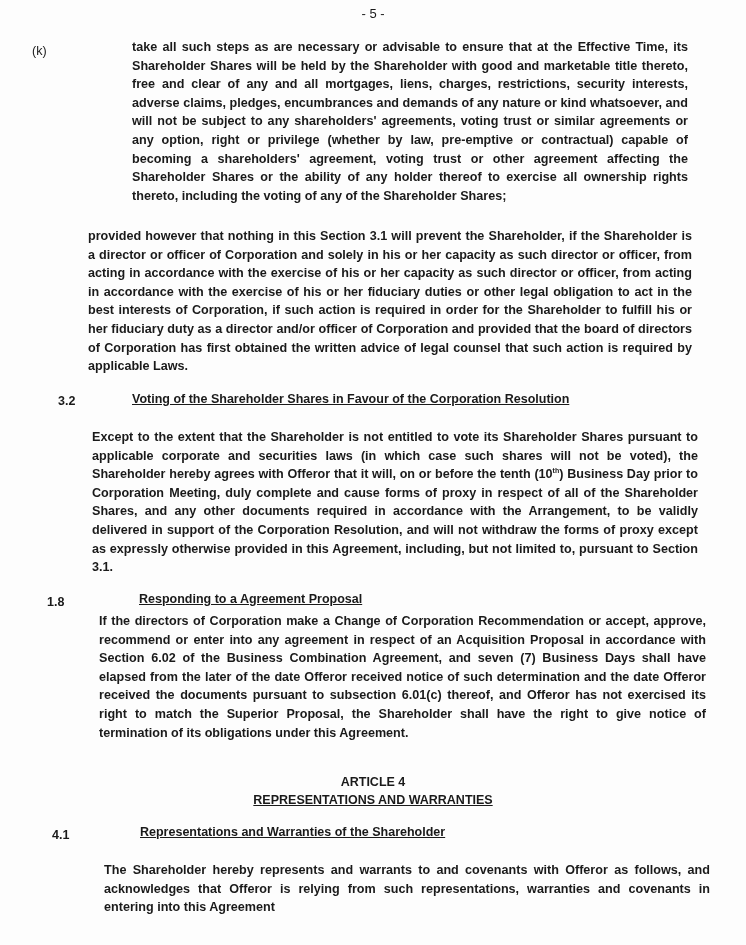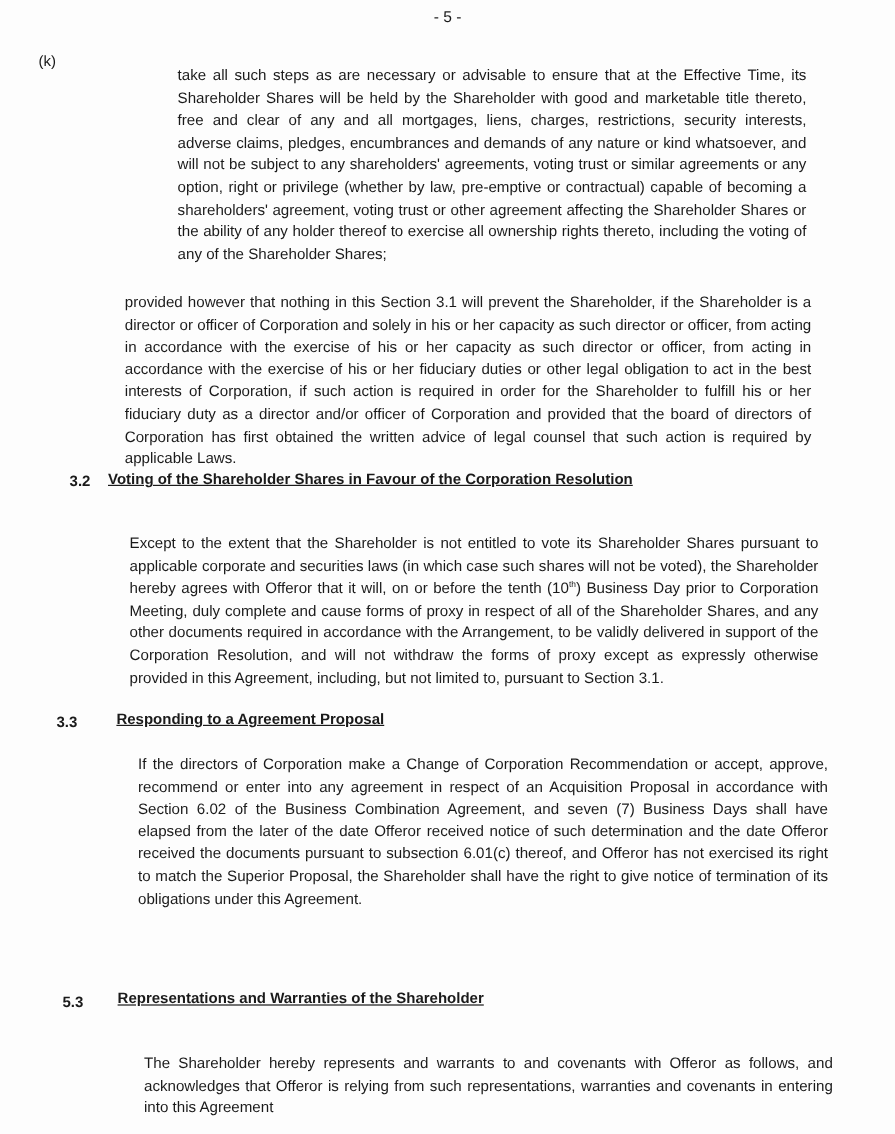--- a/index.html
+++ b/index.html
@@ -4,23 +4,23 @@
 <style>
   html, body { margin: 0; padding: 0; background: #fdfdfd; }
   body {
     width: 746px; height: 945px; overflow: hidden; position: relative;
     font-family: "Liberation Sans", sans-serif; color: #1a1a1a;
     font-size: 12.6px;
   }
   .page-num { position: absolute; top: 6px; left: 0; width: 746px; text-align: center; font-size: 13px; }
   .item-label { position: absolute; left: 32px; top: 44px; font-size: 12.5px; }
   .block { position: absolute; text-align: justify; line-height: 18.6px; }
-  .block p { margin: 16px; }
+  .block p { margin: 0; font-weight: bold; }
   .sec-num { position: absolute; font-weight: bold; font-size: 12.5px; }
-  .sec-title { position: absolute; font-weight: bold; text-decoration: underline; font-size: 12.5px; }
+  .sec-title { position: absolute; font-weight: bold; text-decoration: underline; font-size: 12.5px; margin-left: 42px; }
   .article { position: absolute; left: 0; width: 746px; text-align: center; font-weight: bold; font-size: 12.5px; line-height: 18px; }
   .article .u { text-decoration: underline; }
   sup { font-size: 7px; line-height: 0; }
 </style>
 </head>
 <body>
 
 <div class="page-num">- 5 -</div>
 
 <div class="item-label">(k)</div>
@@ -31,26 +31,28 @@
 <div class="block" style="left:88px; top:227px; width:604px;">
   <p>provided however that nothing in this Section 3.1 will prevent the Shareholder, if the Shareholder is a director or officer of Corporation and solely in his or her capacity as such director or officer, from acting in accordance with the exercise of his or her capacity as such director or officer, from acting in accordance with the exercise of his or her fiduciary duties or other legal obligation to act in the best interests of Corporation, if such action is required in order for the Shareholder to fulfill his or her fiduciary duty as a director and/or officer of Corporation and provided that the board of directors of Corporation has first obtained the written advice of legal counsel that such action is required by applicable Laws.</p>
 </div>
 
 <div class="sec-num" style="left:58px; top:394px;">3.2</div>
 <div class="sec-title" style="left:90px; top:392px;">Voting of the Shareholder Shares in Favour of the Corporation Resolution</div>
 <div class="block" style="left:92px; top:428px; width:606px;">
   <p><span>Except to the extent that the Shareholder is not entitled to vote its Shareholder Shares pursuant to applicable corporate and securities laws (in which case such shares will not be voted), the Shareholder hereby agrees with Offeror that it will, on or before the tenth (10</span><sup>th</sup><span>) Business Day prior to Corporation Meeting, duly complete and cause forms of proxy in respect of all of the Shareholder Shares, and any other documents required in accordance with the Arrangement, to be validly delivered in support of the Corporation Resolution, and will not withdraw the forms of proxy except as expressly otherwise provided in this Agreement, including, but not limited to, pursuant to Section 3.1.</span></p>
 </div>
 
-<div class="sec-num" style="left:47px; top:595px;">3.3</div>
+<div class="sec-num" style="left:47px; top:595px;">1.8</div>
 <div class="sec-title" style="left:97px; top:592px;">Responding to a Agreement Proposal</div>
 <div class="block" style="left:99px; top:612px; width:607px;">
   <p>If the directors of Corporation make a Change of Corporation Recommendation or accept, approve, recommend or enter into any agreement in respect of an Acquisition Proposal in accordance with Section 6.02 of the Business Combination Agreement, and seven (7) Business Days shall have elapsed from the later of the date Offeror received notice of such determination and the date Offeror received the documents pursuant to subsection 6.01(c) thereof, and Offeror has not exercised its right to match the Superior Proposal, the Shareholder shall have the right to give notice of termination of its obligations under this Agreement.</p>
 </div>
 
 <div class="article" style="top:773px;">
+  <div>ARTICLE 4</div>
+  <div class="u">REPRESENTATIONS AND WARRANTIES</div>
 </div>
 
-<div class="sec-num" style="left:52px; top:828px;">5.3</div>
+<div class="sec-num" style="left:52px; top:828px;">4.1</div>
 <div class="sec-title" style="left:98px; top:825px;">Representations and Warranties of the Shareholder</div>
 <div class="block" style="left:104px; top:861px; width:606px;">
   <p>The Shareholder hereby represents and warrants to and covenants with Offeror as follows, and acknowledges that Offeror is relying from such representations, warranties and covenants in entering into this Agreement</p>
 </div>
 
 </body></html>

